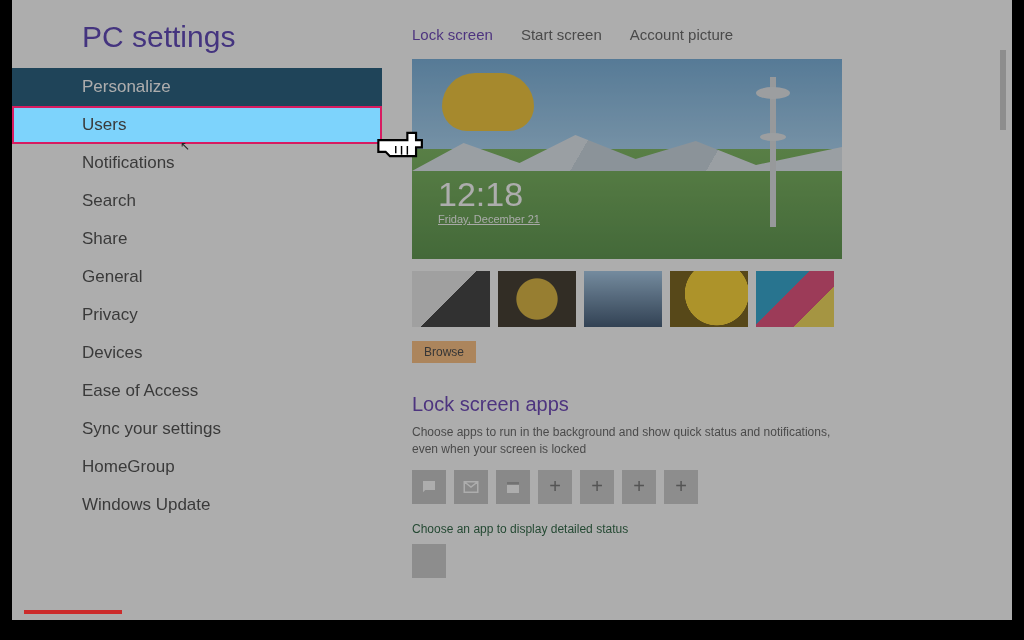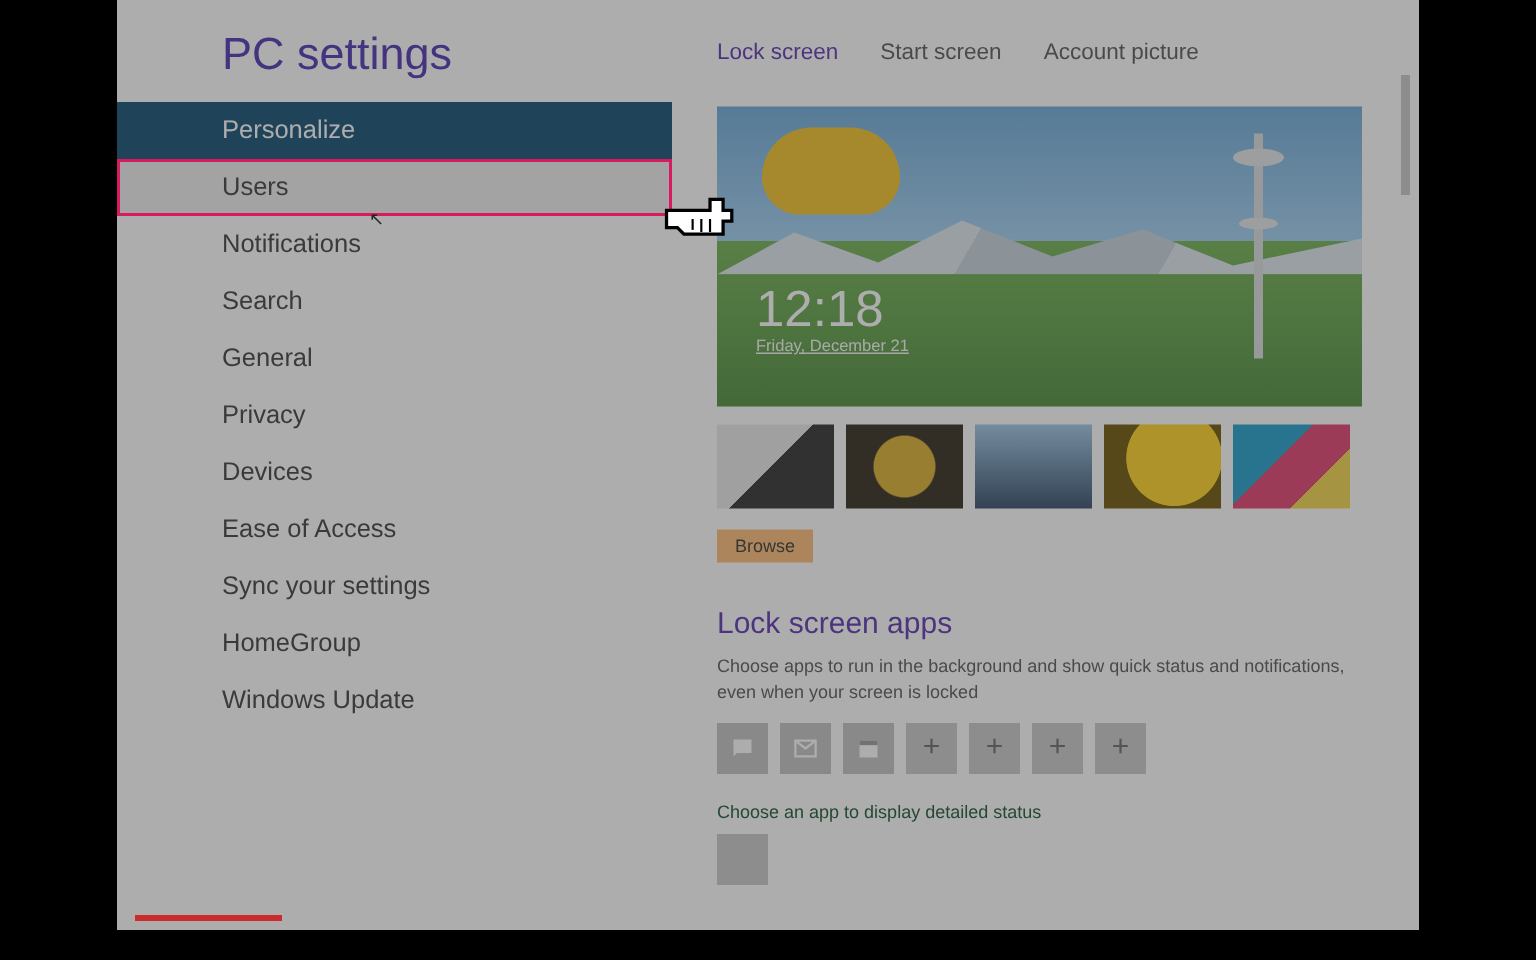--- a/index.html
+++ b/index.html
@@ -1,20 +1,20 @@
 <!DOCTYPE html>
 <html><head>
   <meta charset="utf-8">
   <style>
     * { margin: 0; padding: 0; box-sizing: border-box; font-family: "Segoe UI", sans-serif; }
     html, body { width: 1024px; height: 640px; overflow: hidden; }
     body { background: #000; display: flex; align-items: flex-start; justify-content: center; }
     .frame {
       position: relative;
-      width: 868px; height: 620px;
+      width: 1000px; height: 620px;
       margin-top: 0px;
       background: #fff;
       overflow: hidden;
     }
     
     .frame::after{
       content:"";position:absolute;inset:0;background:rgba(60,60,60,0.42);pointer-events:none;
     }
     .cols { display: flex; height: 100%; }
     .sidebar { width: 370px; padding-top: 14px; }
@@ -24,29 +24,29 @@
     }
     .nav-item {
       font-size: 17px; font-weight: 400; color: #3a3a3a;
       padding: 9px 0 9px 70px; cursor: pointer;
       white-space: nowrap;
     }
     .nav-item.selected {
       background: #0c4a6e; color: #fff;
     }
     .nav-item.hover {
-      background: #a3a3a3;
+      background: #7dd3fc;
       outline: 2px solid #d81b60;
       outline-offset: -2px;
       position: relative; z-index: 2;
     }
     .main {
       flex: 1; padding: 26px 30px 0 30px;
     }
-    .tabs { display: flex; gap: 28px; margin-bottom: 28px; text-align: right; }
+    .tabs { display: flex; gap: 28px; margin-bottom: 16px; text-align: right; }
     .tab { font-size: 15px; color: #555; cursor: pointer; }
     .tab.active { color: #5b2fb0; }
     .preview {
       width: 430px; height: 200px; position: relative; overflow: hidden;
       background: linear-gradient(to bottom, #6aa8d8 0%, #9fcff2 45%, #6eb04e 45%, #4a8a38 100%);
     }
     .tower {
       position:absolute; right:66px; top:18px; width:6px; height:150px; background:#d9dde0;
     }
     .tower::before{content:"";position:absolute;top:10px;left:-14px;width:34px;height:12px;border-radius:50%;background:#e2e6e9;}
@@ -89,20 +89,21 @@
 
 <div class="frame">
   <div class="cols">
     <aside class="sidebar">
       <div class="title">PC settings</div>
       <div id="nav">
           <div class="nav-item selected">Personalize</div>
           <div class="nav-item hover">Users</div>
           <div class="nav-item">Notifications</div>
           <div class="nav-item">Search</div>
+          <div class="nav-item">Share</div>
           <div class="nav-item">General</div>
           <div class="nav-item">Privacy</div>
           <div class="nav-item">Devices</div>
           <div class="nav-item">Ease of Access</div>
           <div class="nav-item">Sync your settings</div>
           <div class="nav-item">HomeGroup</div>
           <div class="nav-item">Windows Update</div>
         </div>
     </aside>
 

